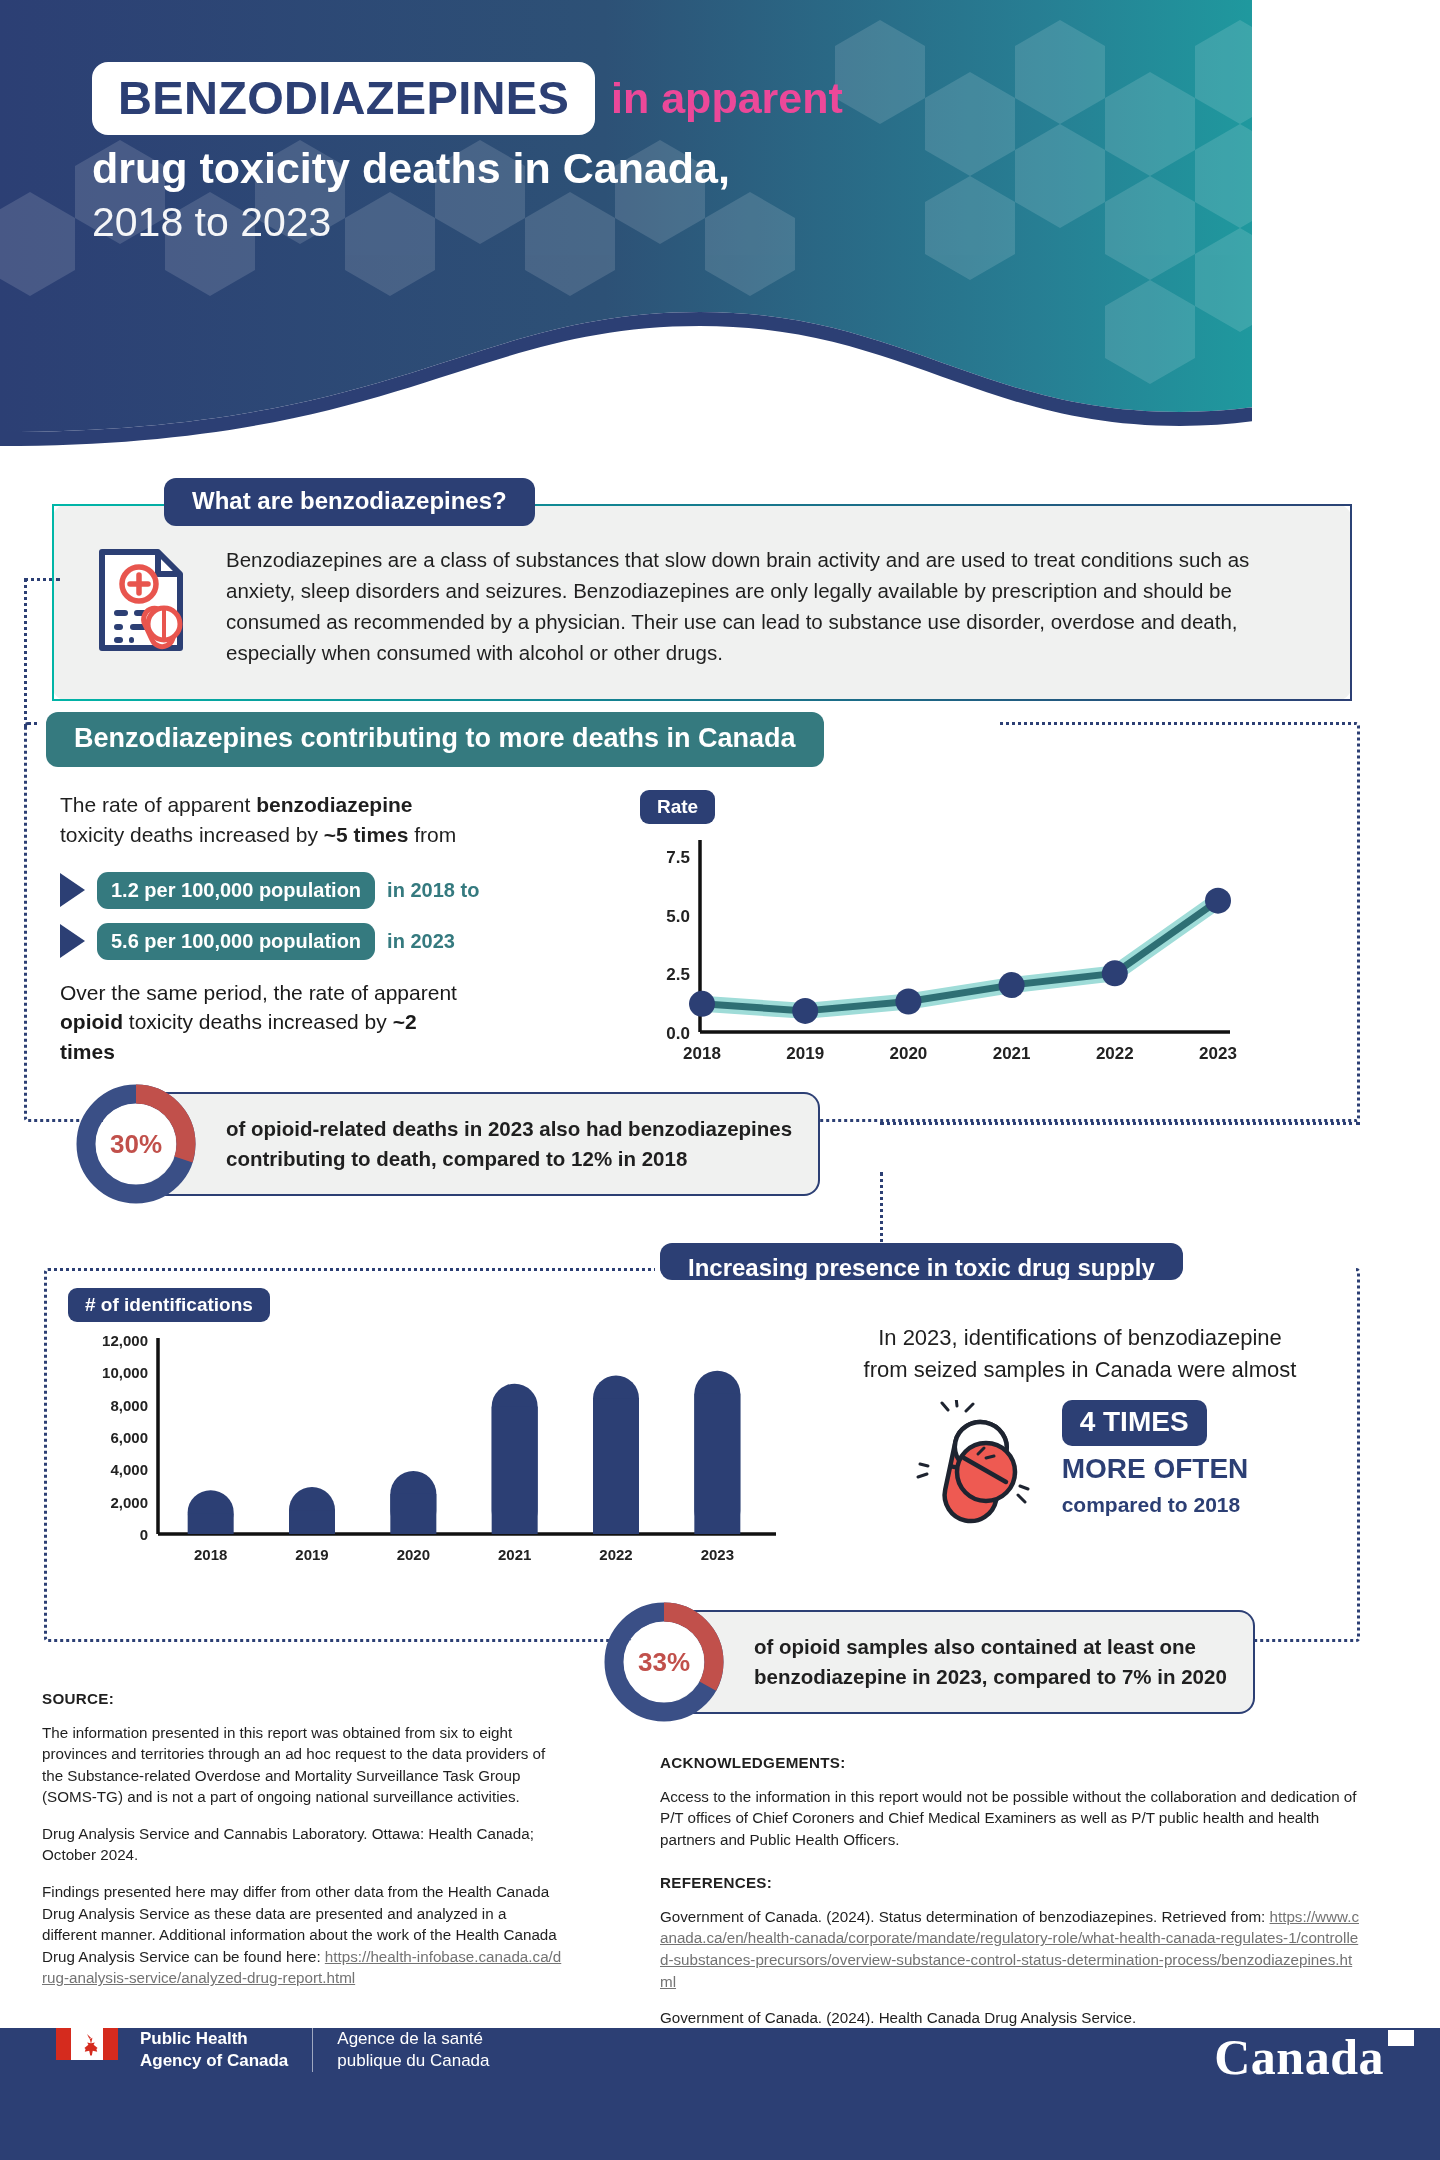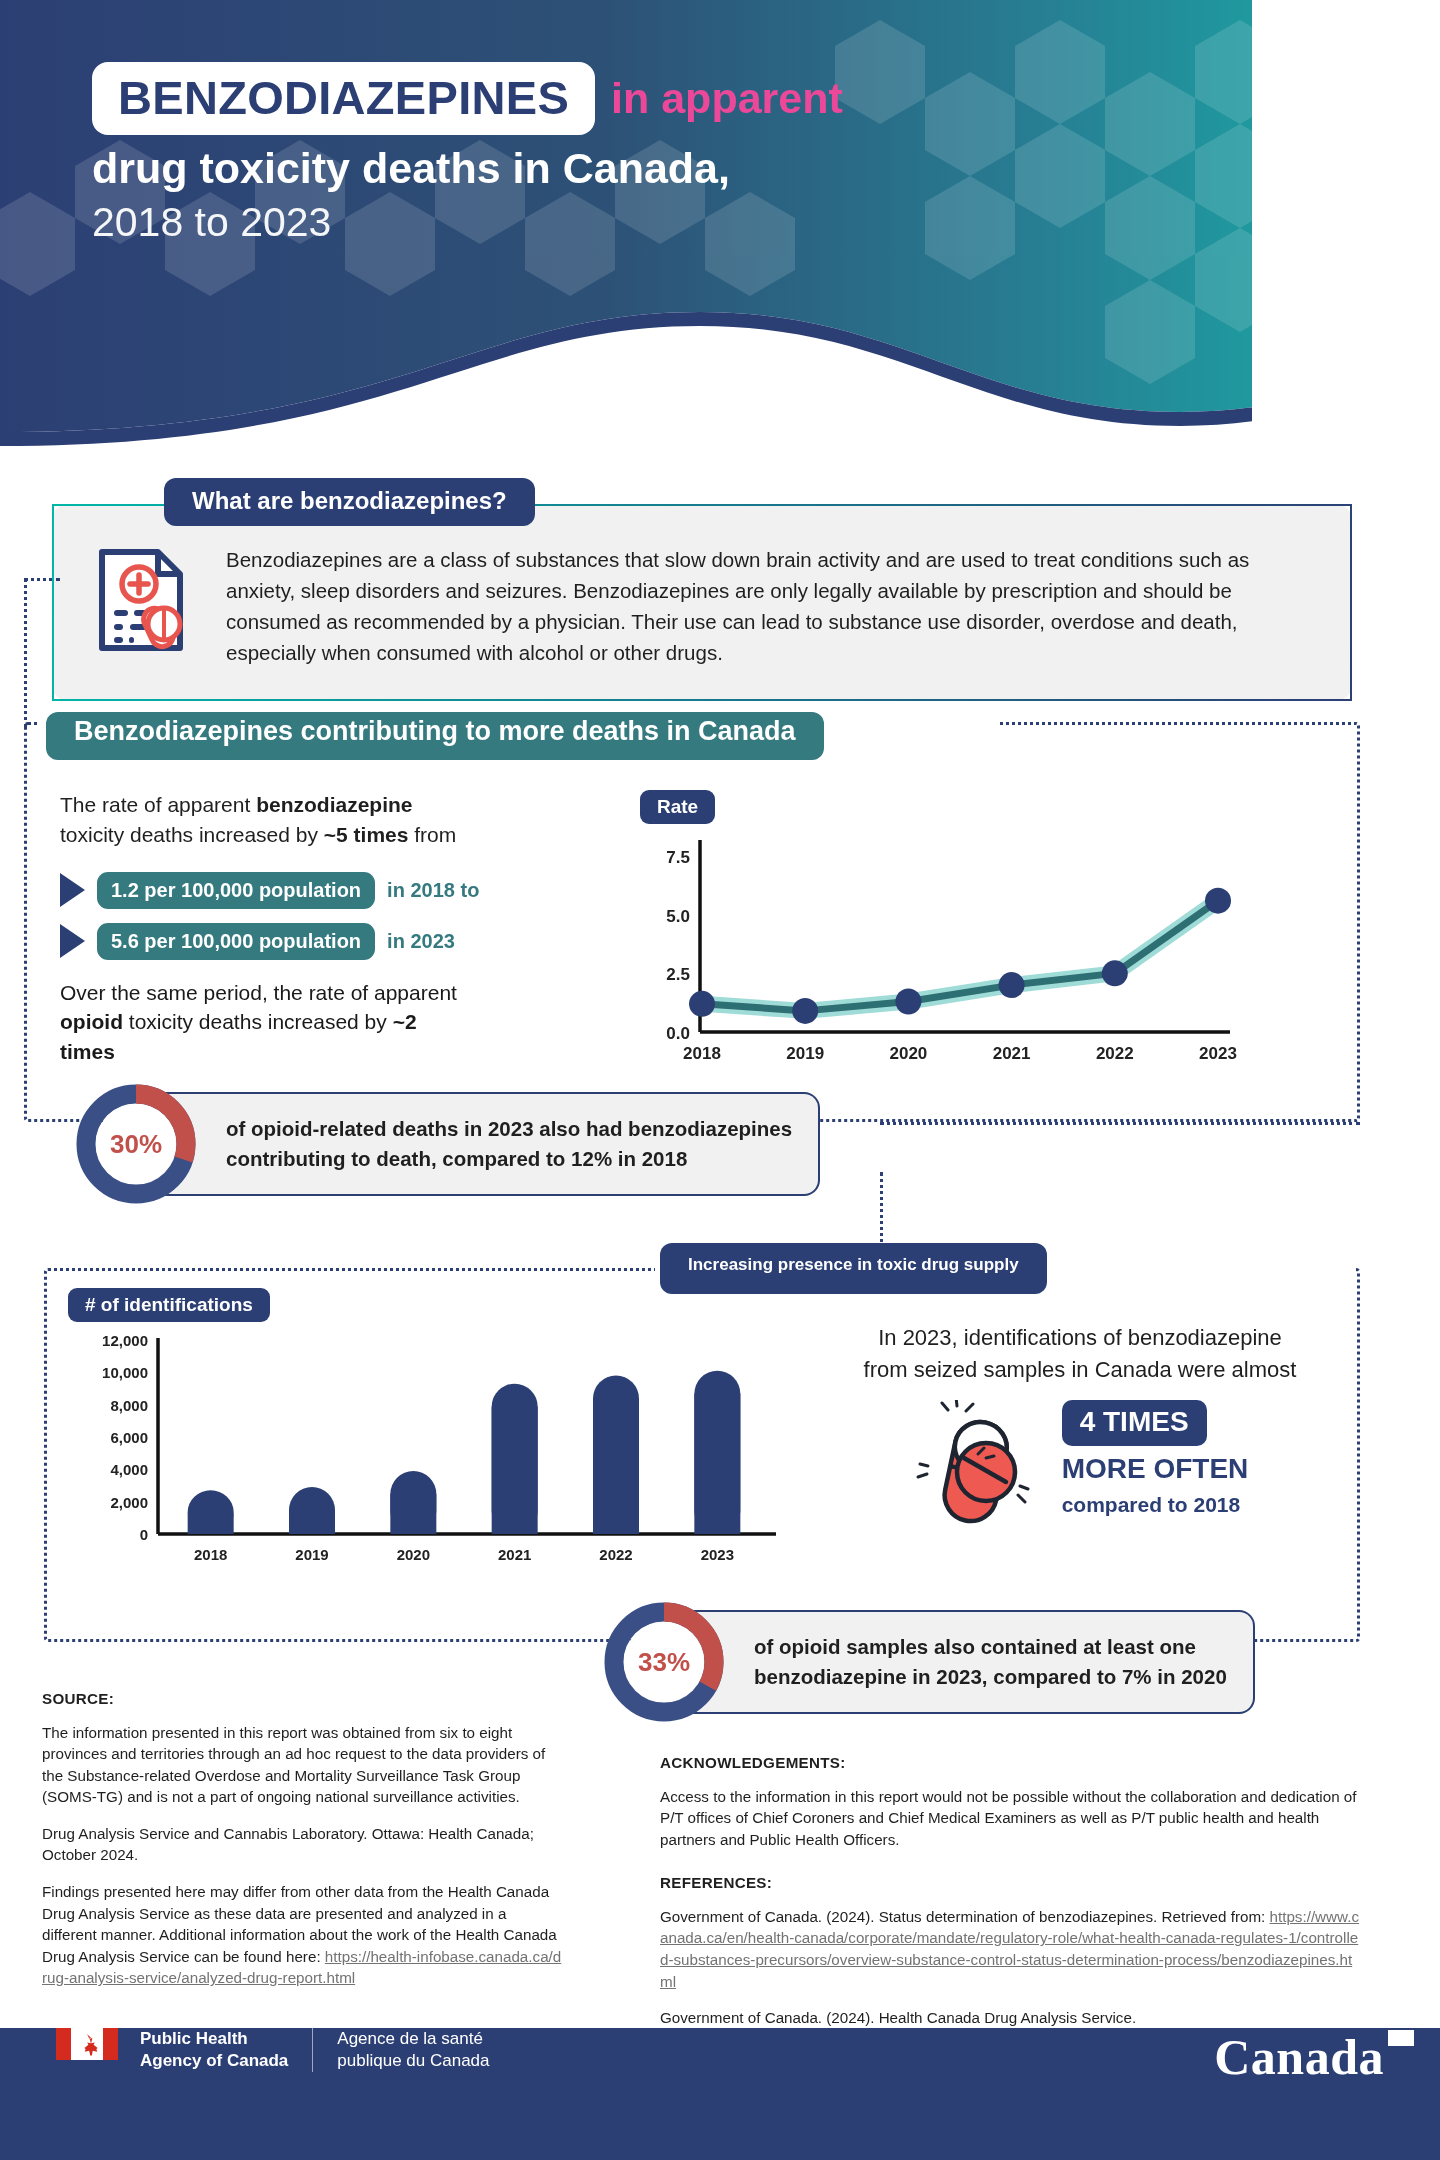--- a/index.html
+++ b/index.html
@@ -120,21 +120,21 @@
     height: 400px;
     border: 3px dotted #2c3f74;
     border-radius: 4px;
   }
   .sec1-heading {
     position: absolute;
     top: 712px;
     left: 46px;
     z-index: 4;
   }
-  .sec1-heading .pill-heading { font-size: 27px; padding: 6px 28px 15px 28px; }
+  .sec1-heading .pill-heading { font-size: 27px; padding: 13px 28px 15px 28px; }
   .sec1-headmask {
     position: absolute;
     top: 712px; left: 40px;
     width: 960px; height: 56px;
     background: #fff;
     z-index: 3;
   }
 
   .rate-left {
     position: absolute;
@@ -242,21 +242,21 @@
     height: 374px;
     border: 3px dotted #2c3f74;
     border-radius: 4px;
   }
   .sec2-heading {
     position: absolute;
     top: 1243px;
     left: 660px;
     z-index: 4;
   }
-  .sec2-heading .pill-heading { font-size: 17px; padding: 13px 28px 21px 28px; }
+  .sec2-heading .pill-heading { font-size: 24px; padding: 13px 28px 0 28px; }
   .sec2-headmask {
     position: absolute;
     top: 1243px; left: 655px;
     width: 700px; height: 52px;
     background: #fff;
     z-index: 3;
   }
 
   .barchart-wrap {
     position: absolute;

